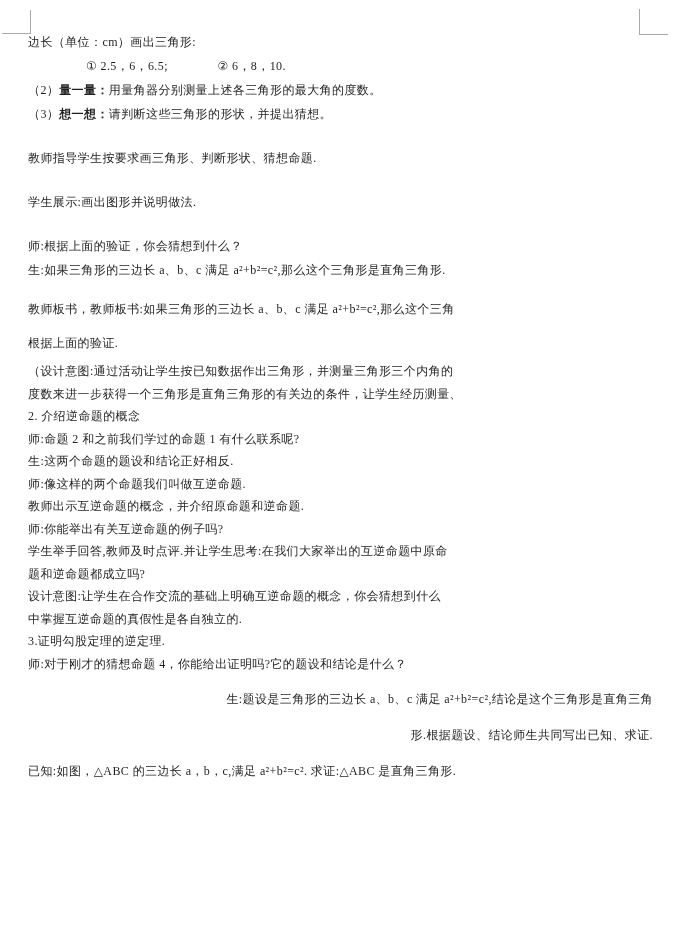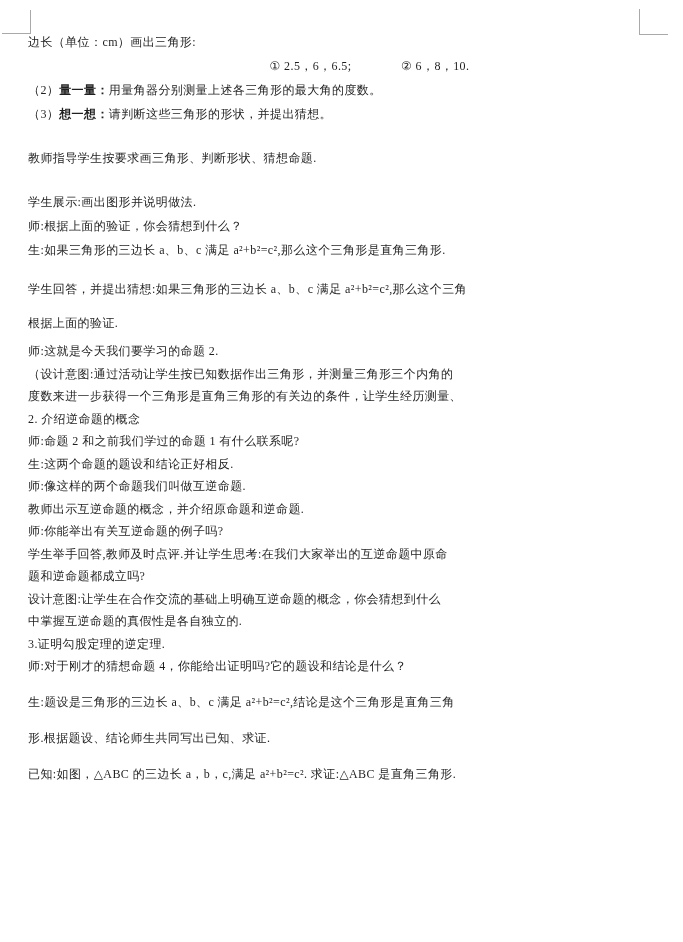--- a/index.html
+++ b/index.html
@@ -27,21 +27,21 @@
     left: 28px; top: 30px; width: 625px;
     font-size: 12px;
     letter-spacing: 0.4px;
     word-break: break-all;
   }
   .para { margin: 0; }
   .sp-single .line { line-height: 24px; }
   .sp-dense  .line { line-height: 22.5px; }
   .sp-wide   .line { line-height: 34px; }
   .sp-wider  .line { line-height: 36px; }
-  .line.ind { padding-left: 58px; text-align: center; }
+  .line.ind { padding-left: 58px; }
   .line b { font-weight: bold; }
 </style>
 </head>
 <body style="background: rgb(255, 255, 255); color: rgb(31, 31, 31);">
 
 <div class="mark mark-tl" style="border-right-color: rgb(169, 169, 169); border-bottom-color: rgb(169, 169, 169);"></div>
 <div class="mark mark-tr" style="border-left-color: rgb(169, 169, 169); border-bottom-color: rgb(169, 169, 169);"></div>
 
 <div class="content" id="doc-content">
     <div class="para sp-single">
@@ -49,47 +49,46 @@
       <div class="line ind">① 2.5，6，6.5;　　　　② 6，8，10.</div>
       <div class="line"><span>（2）</span><b>量一量：</b><span>用量角器分别测量上述各三角形的最大角的度数。</span></div>
       <div class="line"><span>（3）</span><b>想一想：</b><span>请判断这些三角形的形状，并提出猜想。</span></div>
     </div>
     <div class="para sp-single" style="margin-top: 20px;">
       <div class="line">教师指导学生按要求画三角形、判断形状、猜想命题.</div>
     </div>
     <div class="para sp-single" style="margin-top: 20px;">
       <div class="line">学生展示:画出图形并说明做法.</div>
     </div>
-    <div class="para sp-single" style="">
+    <div class="para sp-single" style="margin-top: 20px;">
       <div class="line">师:根据上面的验证，你会猜想到什么？</div>
     </div>
     <div class="para sp-single" style="">
       <div class="line">生:如果三角形的三边长 a、b、c 满足 a²+b²=c²,那么这个三角形是直角三角形.</div>
     </div>
     <div class="para sp-wide" style="margin-top: 10px;">
-      <div class="line">学生回答，并提出猜想:如果三角形的三边长 a、b、c 满足 a²+b²=c²,那么这个三角</div>
+      <div class="line">教师板书，教师板书:如果三角形的三边长 a、b、c 满足 a²+b²=c²,那么这个三角</div>
       <div class="line">根据上面的验证.</div>
     </div>
     <div class="para sp-dense">
-      <div class="line">师:这就是今天我们要学习的命题 2.</div>
       <div class="line">（设计意图:通过活动让学生按已知数据作出三角形，并测量三角形三个内角的</div>
       <div class="line">度数来进一步获得一个三角形是直角三角形的有关边的条件，让学生经历测量、</div>
       <div class="line">2. 介绍逆命题的概念</div>
       <div class="line">师:命题 2 和之前我们学过的命题 1 有什么联系呢?</div>
       <div class="line">生:这两个命题的题设和结论正好相反.</div>
       <div class="line">师:像这样的两个命题我们叫做互逆命题.</div>
       <div class="line">教师出示互逆命题的概念，并介绍原命题和逆命题.</div>
       <div class="line">师:你能举出有关互逆命题的例子吗?</div>
       <div class="line">学生举手回答,教师及时点评.并让学生思考:在我们大家举出的互逆命题中原命</div>
       <div class="line">题和逆命题都成立吗?</div>
       <div class="line">设计意图:让学生在合作交流的基础上明确互逆命题的概念，你会猜想到什么</div>
       <div class="line">中掌握互逆命题的真假性是各自独立的.</div>
       <div class="line">3.证明勾股定理的逆定理.</div>
       <div class="line">师:对于刚才的猜想命题 4，你能给出证明吗?它的题设和结论是什么？</div>
     </div>
-    <div class="para sp-wider" style="margin-top: 6px;">
+    <div class="para sp-wider" style="margin-top: 6px; text-align: right;">
       <div class="line">生:题设是三角形的三边长 a、b、c 满足 a²+b²=c²,结论是这个三角形是直角三角</div>
       <div class="line">形.根据题设、结论师生共同写出已知、求证.</div>
     </div>
     <div class="para sp-wider">
       <div class="line">已知:如图，△ABC 的三边长 a，b，c,满足 a²+b²=c². 求证:△ABC 是直角三角形.</div>
     </div>
   </div>
 
 </body></html>

